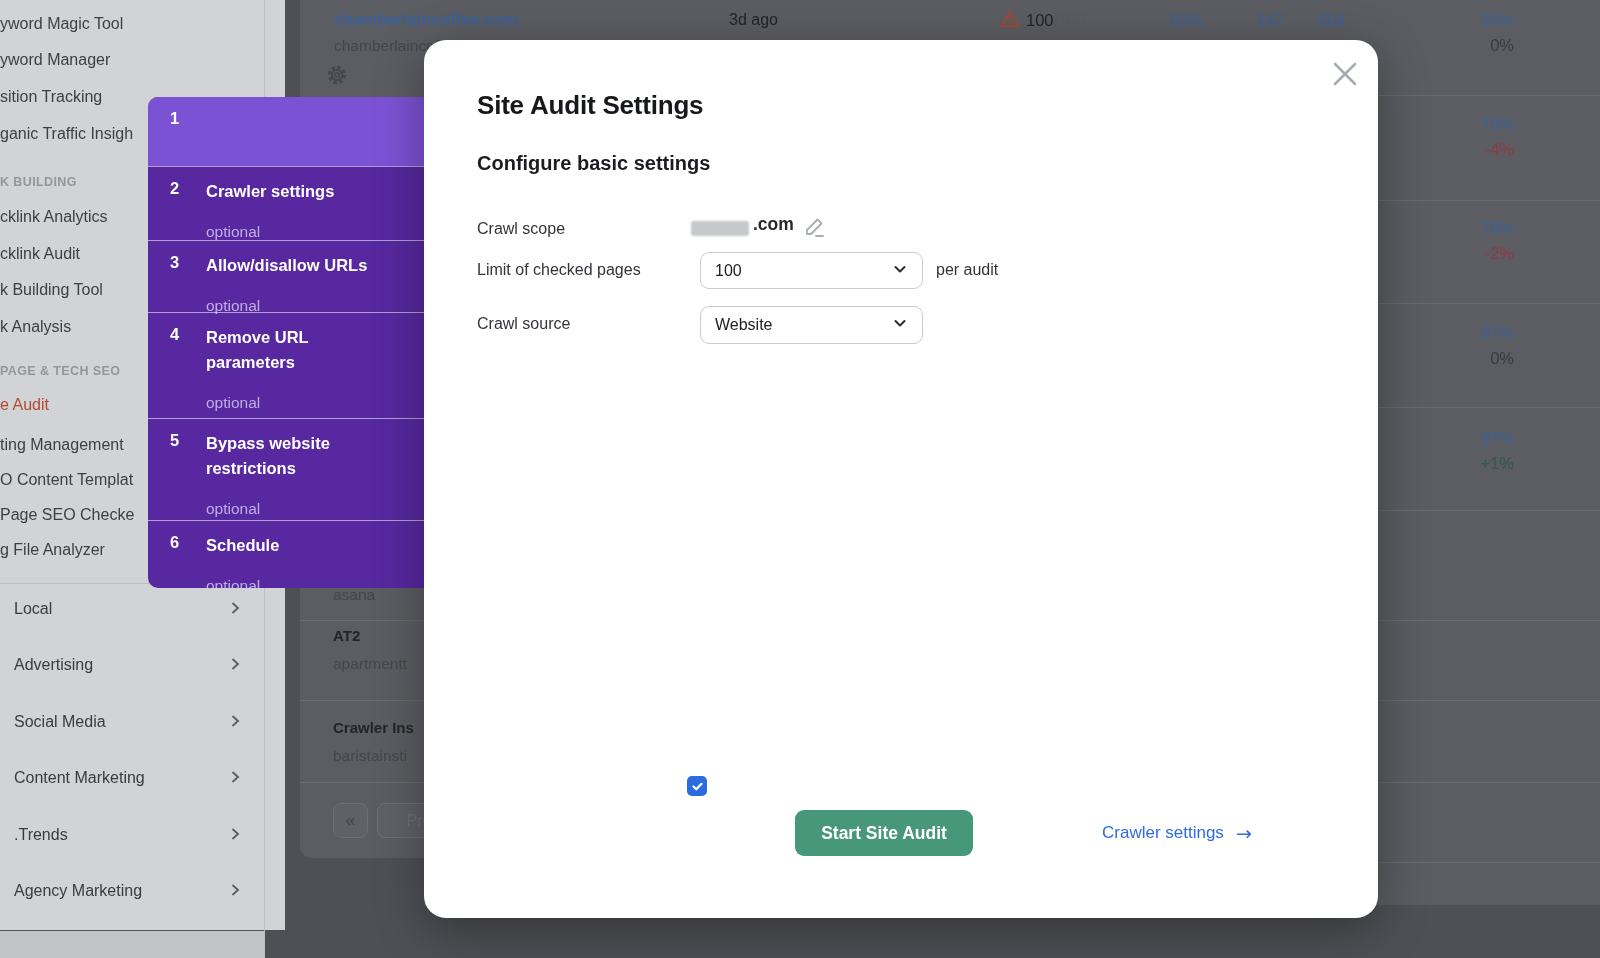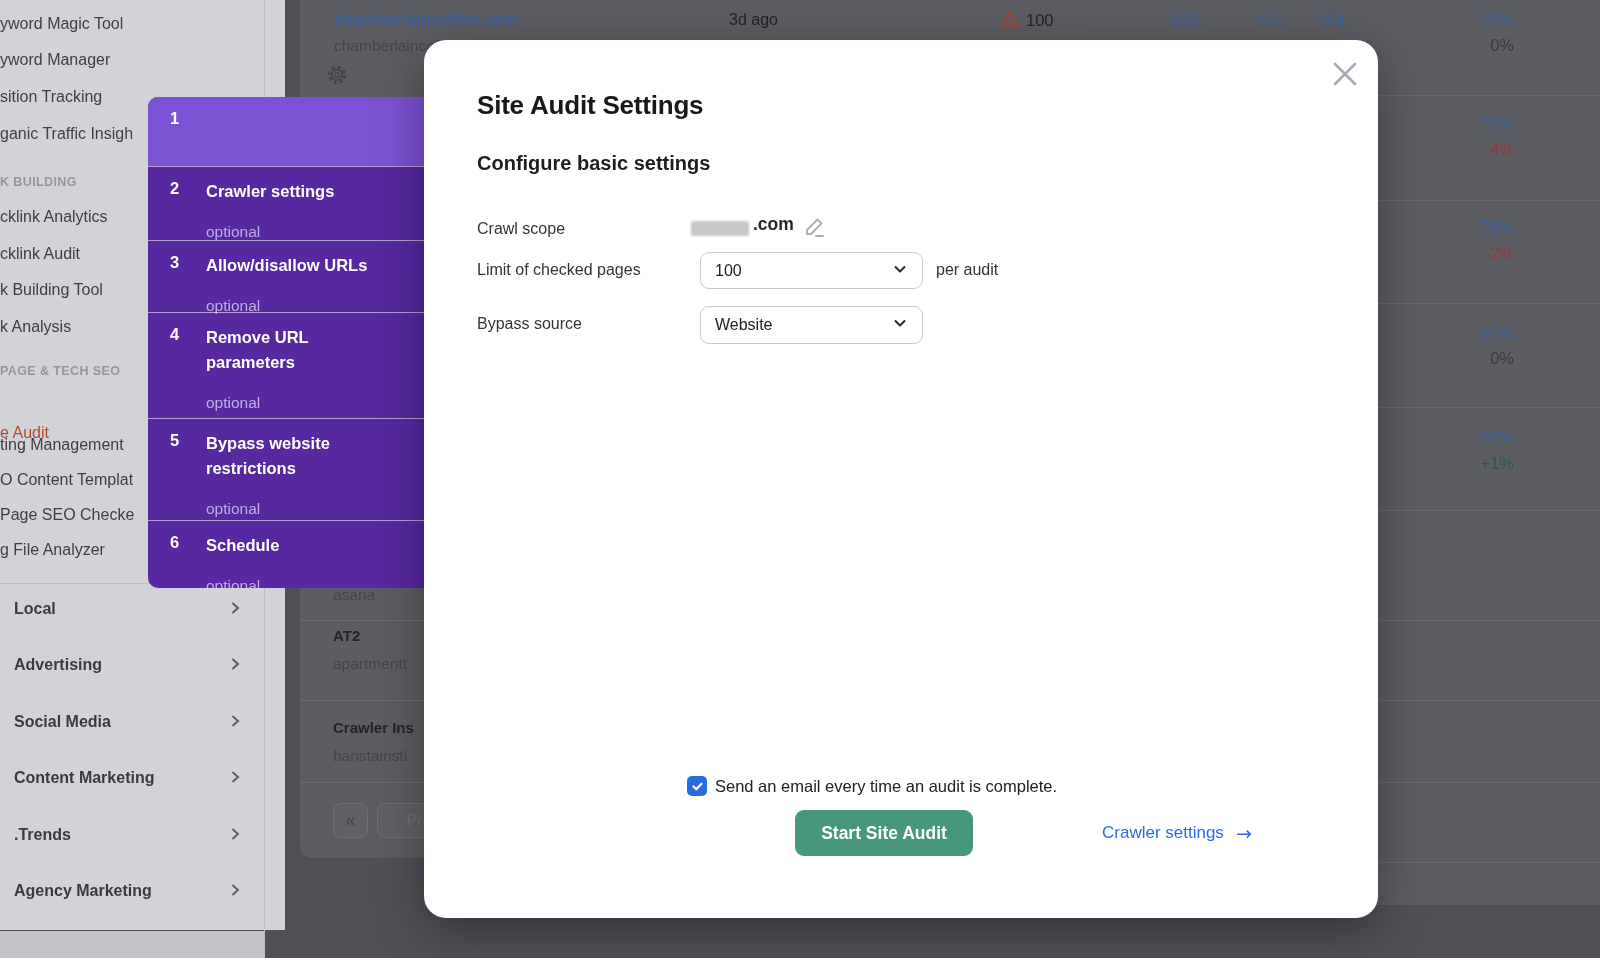--- a/index.html
+++ b/index.html
@@ -29,22 +29,22 @@
     display:flex;align-items:center;justify-content:center;font-size:18px;}
   .row-name{color:#232428;font-weight:bold;font-size:15px;white-space:nowrap;}
   .row-dom{color:#45464b;font-size:15.5px;white-space:nowrap;}
   .gear{color:#46474c;}
 
   
   .sidebar{position:absolute;left:0;top:0;width:285px;height:930px;background:#d2d3d6;overflow:hidden;}
   .sidebar-vline{position:absolute;left:264px;top:0;width:1px;height:958px;background:#bdbec2;}
   .sb-item{position:absolute;left:0;font-size:16px;color:#3e3f44;white-space:nowrap;cursor:pointer;}
   .sb-head{position:absolute;left:0;font-size:12.5px;font-weight:bold;color:#95969b;letter-spacing:.4px;white-space:nowrap;}
-  .sb-red{color:var(--sidebar_active_red,#b3492f);margin-top:28px;}
-  .sb-bot{position:absolute;left:14px;font-size:16px;font-weight:700;color:#3a3b40;white-space:nowrap;cursor:pointer;}
+  .sb-red{color:var(--sidebar_active_red,#b3492f);}
+  .sb-bot{position:absolute;left:14px;font-size:16px;font-weight:400;color:#3a3b40;white-space:nowrap;cursor:pointer;}
   .sb-div{position:absolute;left:0;width:264px;height:1px;background:#bcbdc1;}
   .sb-chev{position:absolute;left:228px;width:14px;height:14px;}
   .sb-strip{position:absolute;left:0;top:931px;width:264px;height:27px;background:#c2c3c6;}
 
   
   .stepper{position:absolute;left:148px;top:97px;width:276px;height:491px;background:var(--purple_dark,#57289f);
     border-radius:10px 0 0 10px;overflow:hidden;z-index:20;display:flex;flex-direction:column;}
   .step{position:relative;padding:12px 16px 0 22px;display:flex;cursor:pointer;}
   .step + .step{border-top:1px solid rgba(255,255,255,.55);}
   .step.active{background:var(--purple_active,#7c52d4);}
@@ -267,36 +267,35 @@
     <div class="m-select" style="top:212px">
       <span>100</span>
       <span class="chev-dn">
         <svg width="16" height="16" viewBox="0 0 16 16">
             <path d="M3.5 6 L8 10.5 L12.5 6" fill="none" stroke="#2b2c31" stroke-width="2" stroke-linecap="round" stroke-linejoin="round"></path>
           </svg>
       </span>
     </div>
     <div class="m-suffix" style="top:221px">per audit</div>
 
-    <div class="m-label" style="top:275px">Bypass source</div>
+    <div class="m-label" style="top:275px">Crawl source</div>
     <div class="m-select" style="top:266px;height:38px">
       <span>Website</span>
       <span class="chev-dn">
         <svg width="16" height="16" viewBox="0 0 16 16">
             <path d="M3.5 6 L8 10.5 L12.5 6" fill="none" stroke="#2b2c31" stroke-width="2" stroke-linecap="round" stroke-linejoin="round"></path>
           </svg>
       </span>
     </div>
 
     <div class="m-check">
       <svg width="13" height="13" viewBox="0 0 13 13">
           <path d="M2.5 6.5 L5.3 9.3 L10.5 3.8" fill="none" stroke="#fff" stroke-width="2.2" stroke-linecap="round" stroke-linejoin="round"></path>
         </svg>
     </div>
-    <div class="m-checklabel">Send an email every time an audit is complete.</div>
 
     <button class="m-btn">Start Site Audit</button>
     <div class="m-link">
       <span>Crawler settings</span>
       <span style="font-family:&quot;DejaVu Sans&quot;,sans-serif;font-size:19px">→</span>
     </div>
   </div>
 
 </div>
 

